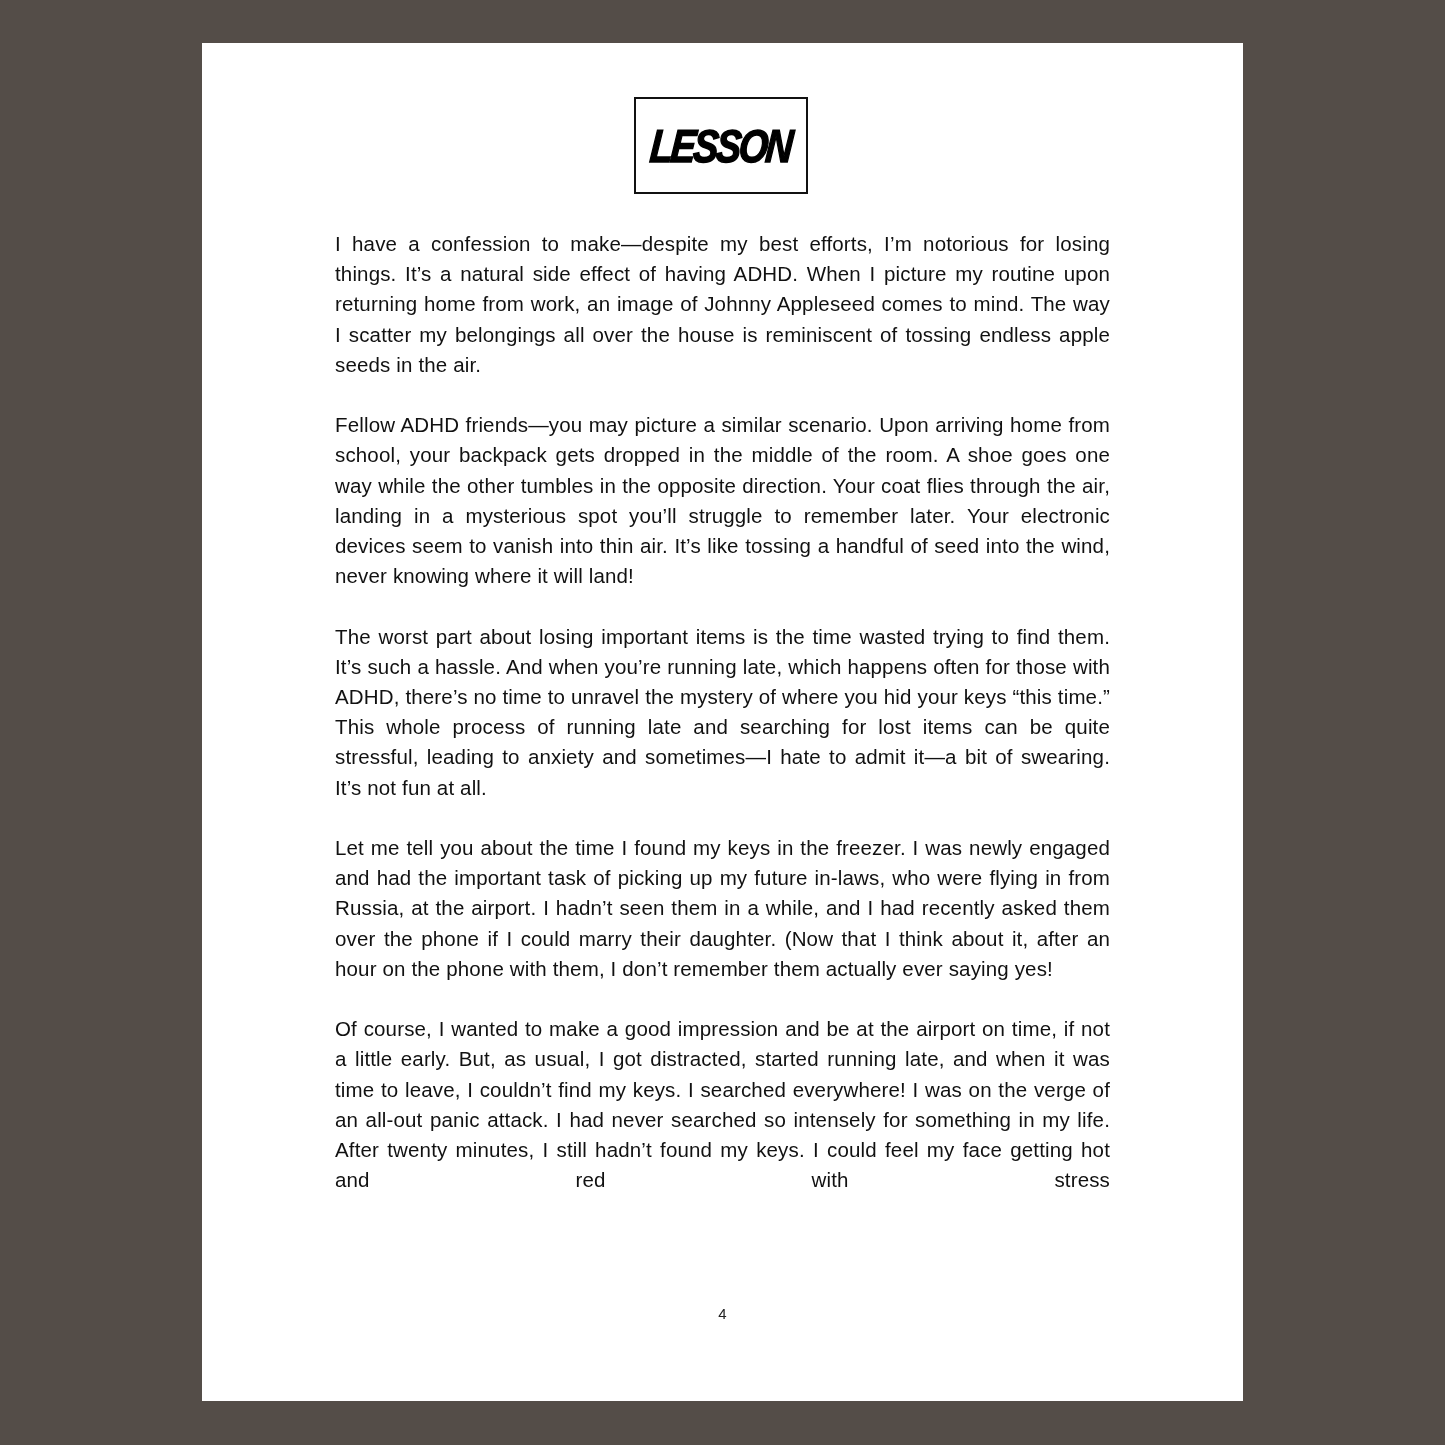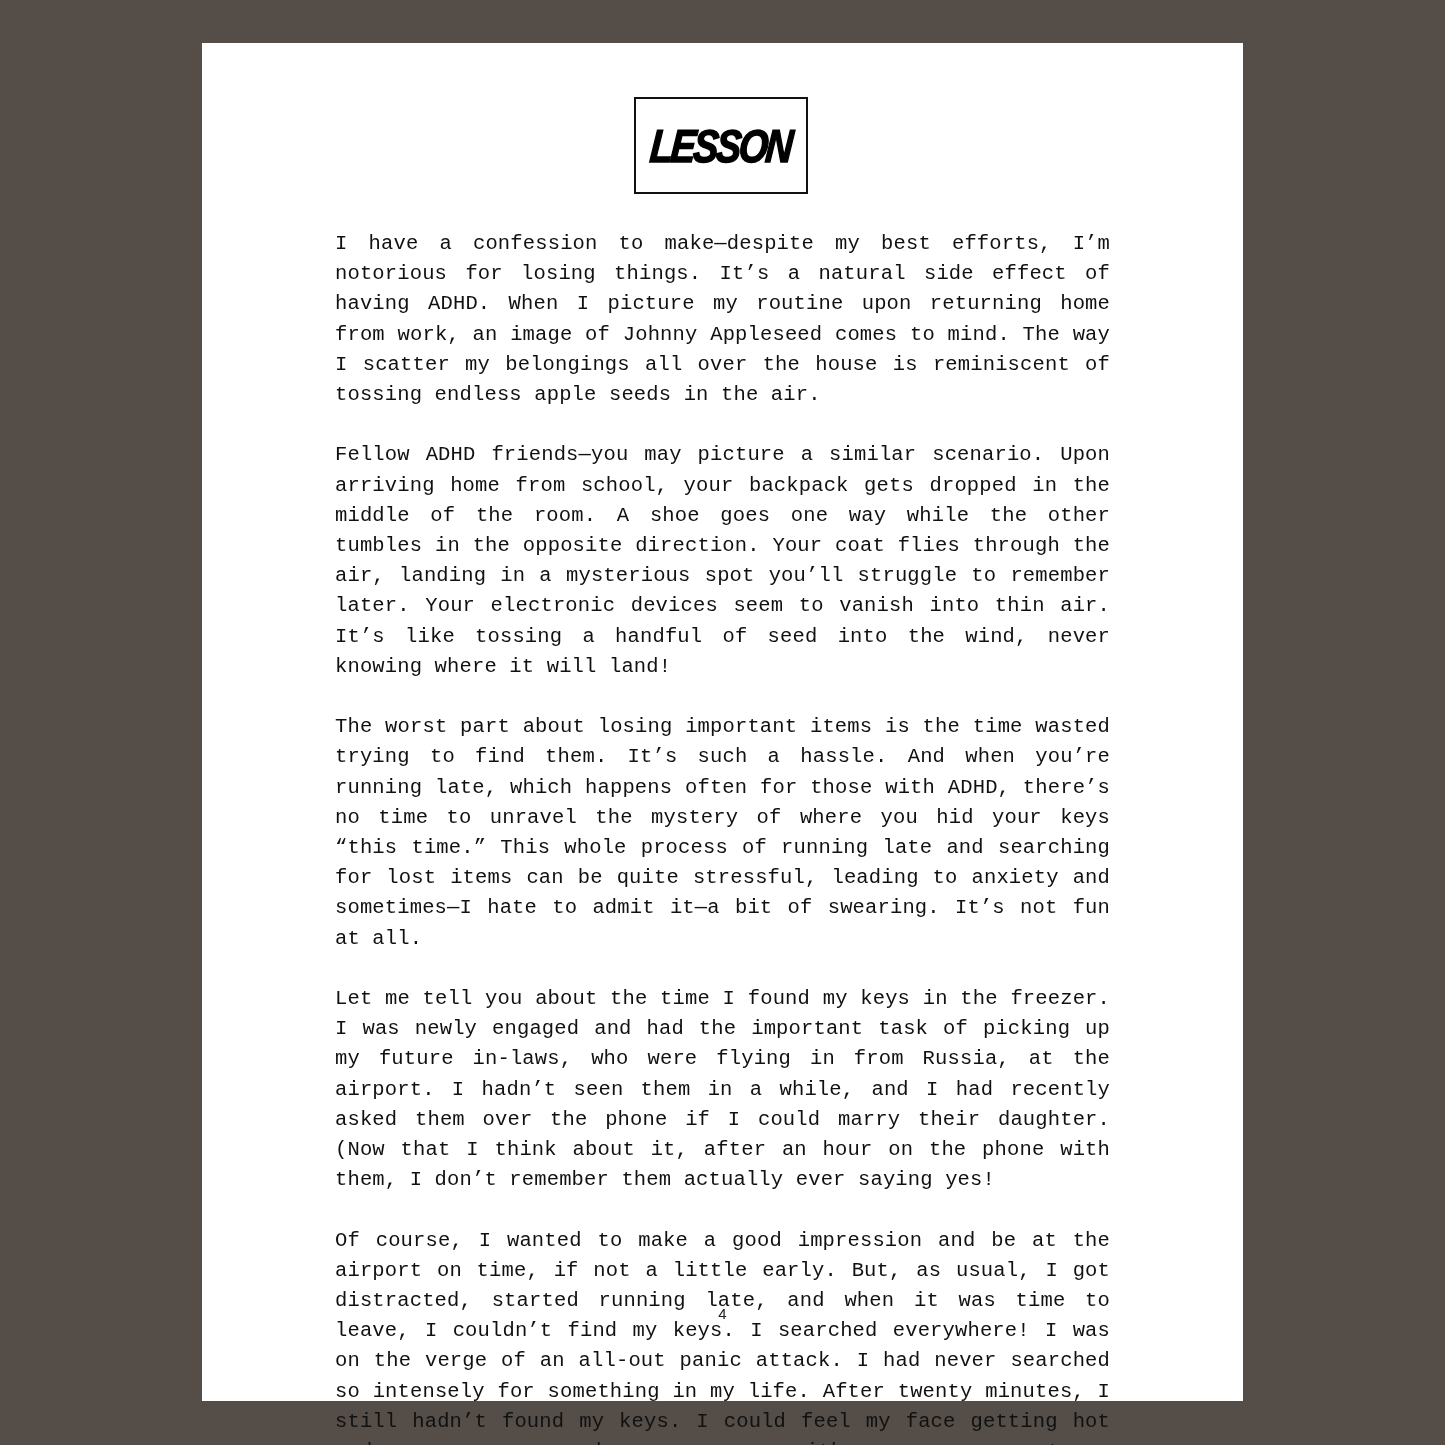--- a/index.html
+++ b/index.html
@@ -32,21 +32,21 @@
     color: #000;
     transform: scaleX(0.82) skewX(-6deg);
     -webkit-text-stroke: 1.5px #000;
   }
   .body-text {
     position: absolute;
     left: 133px; top: 186px;
     width: 775px;
   }
   .para {
-    font-family: Liberation Mono, monospace;
+    font-family: Liberation Sans, sans-serif;
     font-size: 20.5px;
     line-height: 30.2px;
     color: #111;
     text-align: justify;
     margin: 0 0 30.2px 0;
     letter-spacing: 0.15px;
   }
   .para.last { text-align-last: justify; margin-bottom: 13px; }
   .page-number {
     position: absolute;

